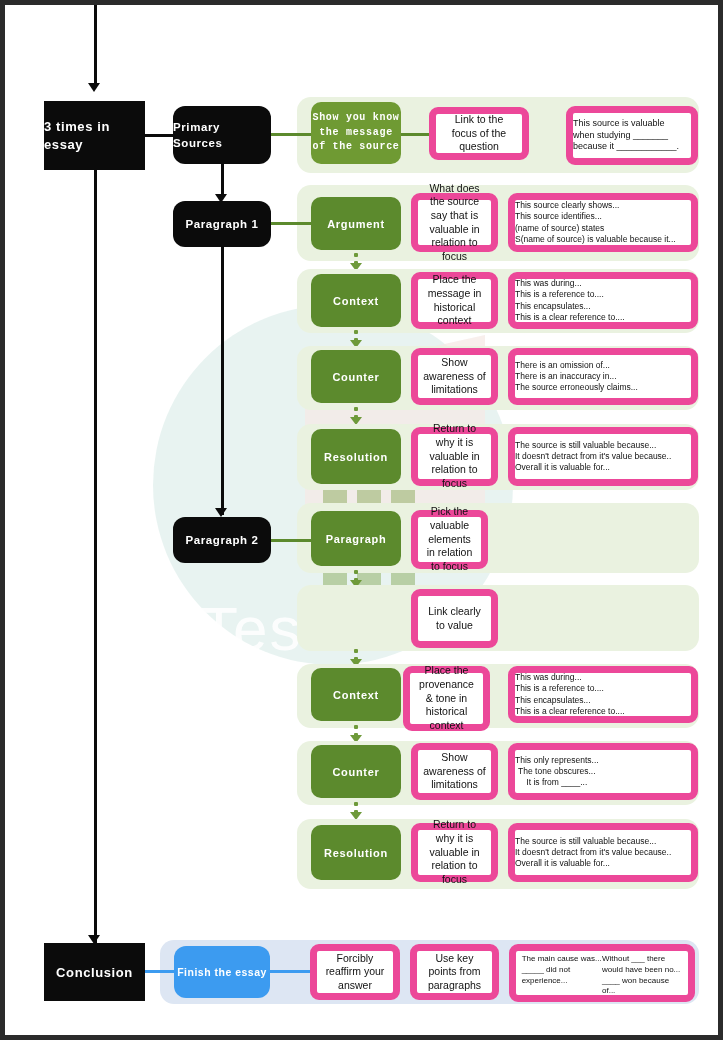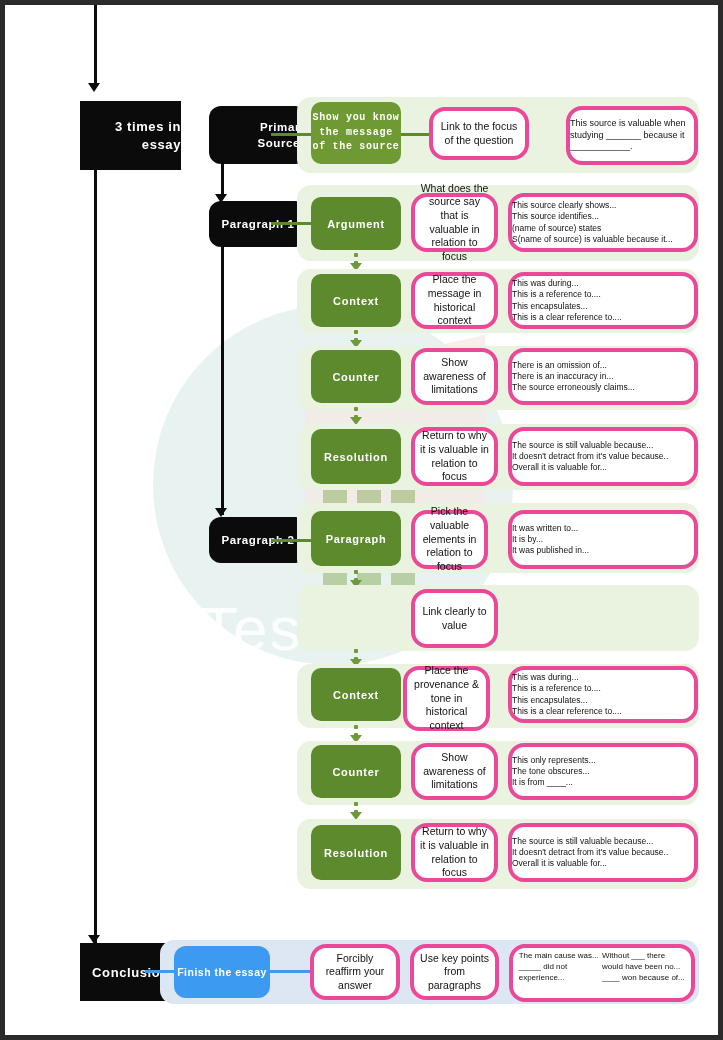--- a/index.html
+++ b/index.html
@@ -28,41 +28,41 @@
   }
   #wm-text{
     position:absolute;left:195px;top:588px;
     font-size:62px;letter-spacing:2px;color:#ffffff;opacity:.9;
     font-family:"Liberation Sans",sans-serif;font-weight:400;
     white-space:nowrap;
   }
   
   .blackbox{
     position:absolute;background:#0b0b0b;color:#ffffff;
-    display:flex;align-items:center;justify-content:center;text-align:right;
-    font-weight:bold;letter-spacing:.6px;margin-left:36px;
+    display:flex;align-items:center;justify-content:center;text-align:left;
+    font-weight:bold;letter-spacing:.6px;
   }
   .blackbox.sq{border-radius:0;}
   .blackbox.rnd{border-radius:12px;}
   .greenbox{
     position:absolute;background:#5c8a2d;color:#ffffff;border-radius:10px;
     display:flex;align-items:center;justify-content:center;text-align:center;
     font-weight:bold;font-size:11px;letter-spacing:.7px;
   }
   .bluebox{
     position:absolute;background:#3c9bf0;color:#ffffff;border-radius:12px;
     display:flex;align-items:center;justify-content:center;text-align:center;
     font-weight:bold;font-size:10.5px;letter-spacing:.5px;line-height:1.35;
   }
   .rowband{
     position:absolute;border-radius:14px;background:#eaf2e0;
   }
   .rowband.blue{background:#dde6f3;}
   .whitebox{
-    position:absolute;background:#ffffff;border:4px solid #ec4899;border-radius:16px;
+    position:absolute;background:#ffffff;border:7px solid #ec4899;border-radius:9px;
     box-sizing:border-box;display:flex;align-items:center;justify-content:center;
     text-align:center;font-size:10.5px;color:#111;line-height:1.3;padding:3px 5px;
   }
   .whitebox.left{justify-content:flex-start;text-align:left;padding-left:0;}
   
   .vline{position:absolute;background:#0b0b0b;width:2.5px;}
   .hline{position:absolute;background:#0b0b0b;height:2.5px;}
   .gline{position:absolute;background:#5c8a2d;height:3px;}
   .blueline{position:absolute;background:#3c9bf0;height:3px;}
   .arrowhead{
@@ -167,23 +167,20 @@
   <div class="greenbox" style="left:306px;top:424px;width:90px;height:55px;">Resolution</div>
   <div class="whitebox" style="left:406px;top:422px;width:87px;height:59px;">Return to why it is valuable in relation to focus</div>
   <div class="whitebox left" style="left:503px;top:422px;width:190px;height:59px;white-space:pre-line;font-size:8.5px;">The source is still valuable because...
 It doesn't detract from it's value because..
 Overall it is valuable for...</div>
 
   <div class="rowband" style="left:292px;top:498px;width:402px;height:70px;"></div>
   <div class="gline" style="left:266px;top:534px;width:40px;"></div>
   <div class="greenbox" style="left:306px;top:506px;width:90px;height:55px;">Paragraph</div>
   <div class="whitebox" style="left:406px;top:505px;width:77px;height:59px;">Pick the valuable elements in relation to focus</div>
-  <div class="whitebox left" style="left:503px;top:505px;width:190px;height:59px;white-space:pre-line;font-size:8.5px;">It was written to...
-It is by...
-It was published in...</div>
   <div class="gdots" style="left:349px;top:565px;">
       <span></span>
       <span></span>
     </div>
   <div class="garrowhead" style="left:345px;top:575px;"></div>
 
   <div class="rowband" style="left:292px;top:580px;width:402px;height:66px;"></div>
   <div class="whitebox" style="left:406px;top:584px;width:87px;height:59px;">Link clearly to value</div>
   <div class="gdots" style="left:349px;top:644px;">
       <span></span>
@@ -200,21 +197,21 @@
 This is a clear reference to....</div>
   <div class="gdots" style="left:349px;top:720px;">
       <span></span>
       <span></span>
     </div>
   <div class="garrowhead" style="left:345px;top:730px;"></div>
 
   <div class="rowband" style="left:292px;top:736px;width:402px;height:64px;"></div>
   <div class="greenbox" style="left:306px;top:740px;width:90px;height:53px;">Counter</div>
   <div class="whitebox" style="left:406px;top:738px;width:87px;height:57px;">Show awareness of limitations</div>
-  <div class="whitebox left" style="left:503px;top:738px;width:190px;height:57px;white-space:pre-line;font-size:8.5px;">This only represents...
+  <div class="whitebox left" style="left:503px;top:738px;width:190px;height:57px;white-space:pre-line;font-size:8.5px;text-align:center;">This only represents...
 The tone obscures...
 It is from ____...</div>
   <div class="gdots" style="left:349px;top:797px;">
       <span></span>
       <span></span>
     </div>
   <div class="garrowhead" style="left:345px;top:807px;"></div>
 
   <div class="rowband" style="left:292px;top:814px;width:402px;height:70px;"></div>
   <div class="greenbox" style="left:306px;top:820px;width:90px;height:55px;">Resolution</div>

